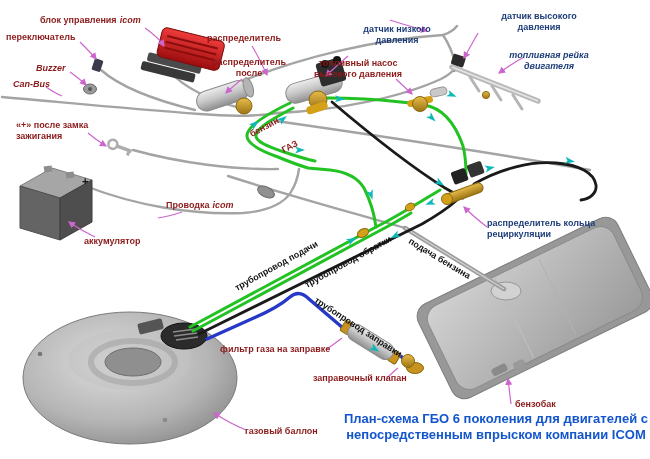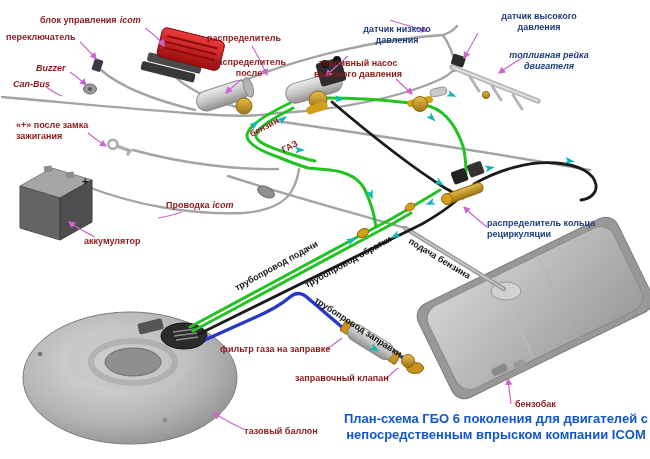--- a/index.html
+++ b/index.html
@@ -279,21 +279,21 @@
 
 <div class="lbl rot" style="left:248px;top:130px;transform:rotate(-28deg);">бензин</div>
 <div class="lbl rot" style="left:280px;top:146px;transform:rotate(-28deg);">ГАЗ</div>
 
 <div class="lbl blk rot" style="left:233px;top:284px;transform:rotate(-29deg);">трубопровод подачи</div>
 <div class="lbl blk rot" style="left:303px;top:281px;transform:rotate(-29deg);">трубопровод обратки</div>
 <div class="lbl blk rot" style="left:318px;top:295px;transform:rotate(33deg);">трубопровод заправки</div>
 <div class="lbl blk rot" style="left:412px;top:236px;transform:rotate(31deg);">подача бензина</div>
 
 <div class="lbl" style="left:220px;top:344px;">фильтр газа на заправке</div>
-<div class="lbl" style="left:295px;top:373px;">заправочный клапан</div>
+<div class="lbl" style="left:313px;top:373px;">заправочный клапан</div>
 <div class="lbl" style="left:245px;top:426px;">газовый баллон</div>
 <div class="lbl" style="left:515px;top:399px;">бензобак</div>
 
 <div id="title">
   <div>План-схема ГБО 6 поколения для двигателей с</div>
   <div>непосредственным впрыском компании ICOM</div>
 </div>
 
 </div>
 

